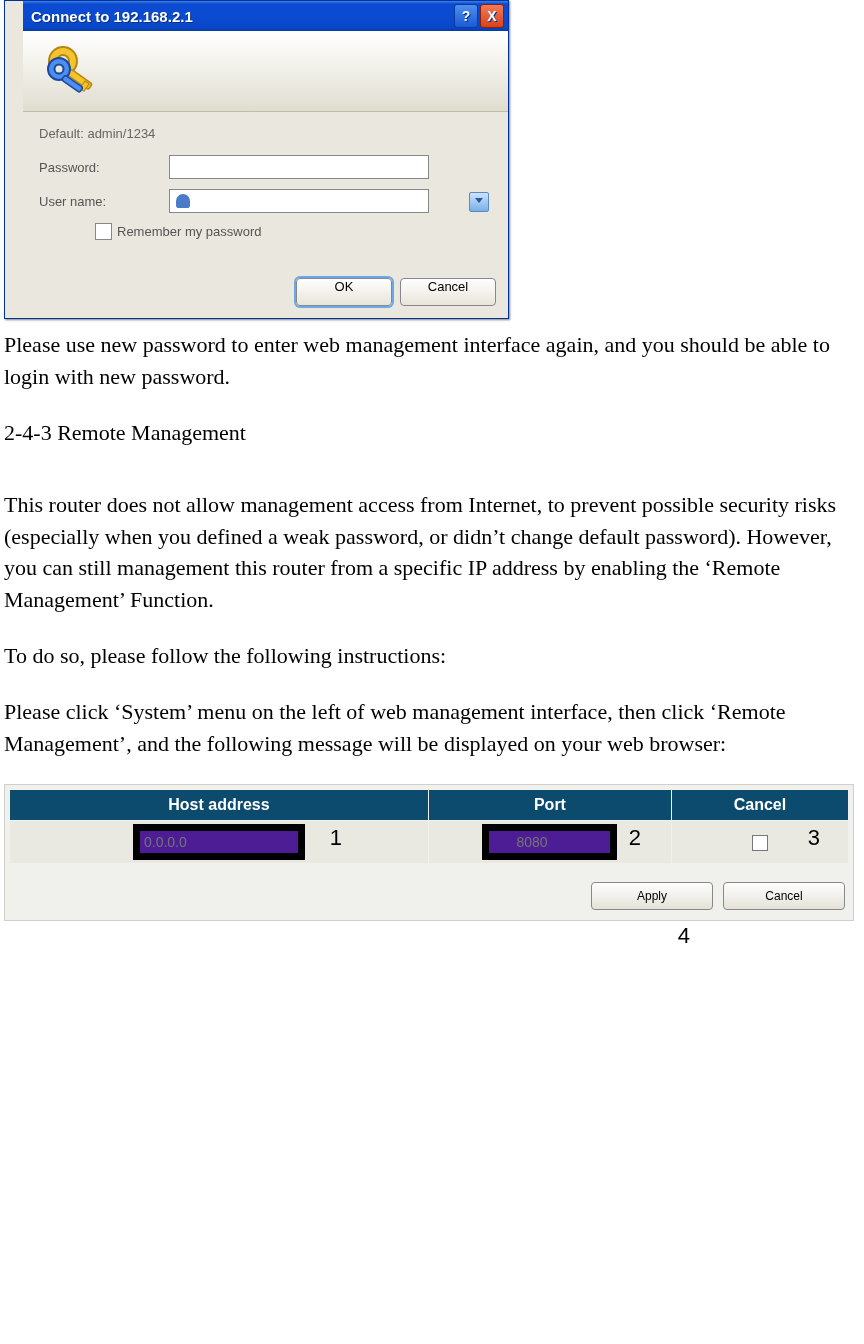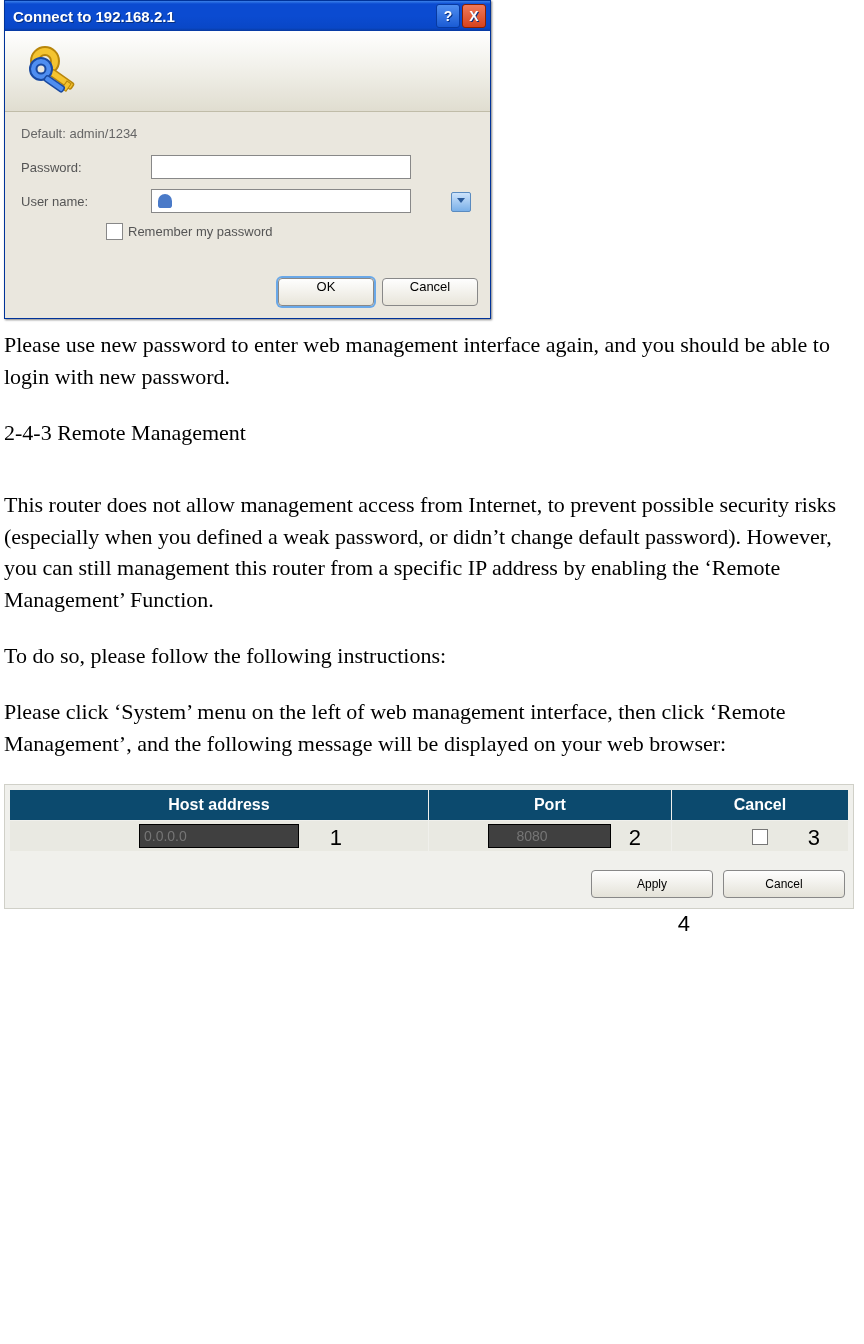--- a/index.html
+++ b/index.html
@@ -17,20 +17,21 @@
 
   
   .xp-window {
     width: 485px;
     border: 1px solid #003399;
     background: #eae7de;
     box-shadow: 1px 1px 2px rgba(0,0,0,0.5);
     margin: 0 0 10px 0;
     font-family: Tahoma, sans-serif;
     filter: blur(0.4px);
+    padding-left: 18px;
   }
   .xp-titlebar {
     height: 30px;
     background: linear-gradient(to bottom, #3a80ea 0%, #0b4bd1 10%, #0b4bd1 50%, #0947c7 90%, #083aa0 100%);
     display: flex;
     align-items: center;
     padding: 0 4px 0 8px;
     color: #fff;
     font-weight: bold;
     font-size: 15px;
@@ -130,21 +131,21 @@
     display: inline-block;
     width: 14px; height: 14px;
     background: #4a7ac8;
     border-radius: 50% 50% 20% 20%;
     margin-left: 2px;
     margin-top: 4px;
     position: relative;
     filter: blur(0.5px);
   }
   .xp-check-row {
-    margin-left: 85px;
+    margin-left: 56px;
     display: flex;
     align-items: center;
     margin-bottom: 10px;
     filter: blur(0.6px);
     color: #555;
   }
   .xp-checkbox {
     width: 15px; height: 15px;
     border: 1px solid #888;
     background: #fff;
@@ -207,22 +208,22 @@
     background: #e9e9e2;
     text-align: center;
     padding: 3px;
     border: 1px solid #f0f0ec;
     position: relative;
   }
   .rm-host-col { width: 380px; }
   .rm-port-col { width: 220px; }
   .rm-en-col   { width: 160px; }
   .rm-input {
-    border: 1px solid #000000;
-    background: #404040;
+    border: 7px solid #000000;
+    background: #4c1d95;
     color: #999;
     padding: 3px 4px;
     font-size: 14px;
     font-family: Tahoma, sans-serif;
   }
   .rm-host-input { width: 150px; text-align: left; }
   .rm-port-input { width: 90px; text-align: left; padding-left: 27px; }
   .rm-checkbox {
     width: 14px; height: 14px;
     border: 1px solid #777;

